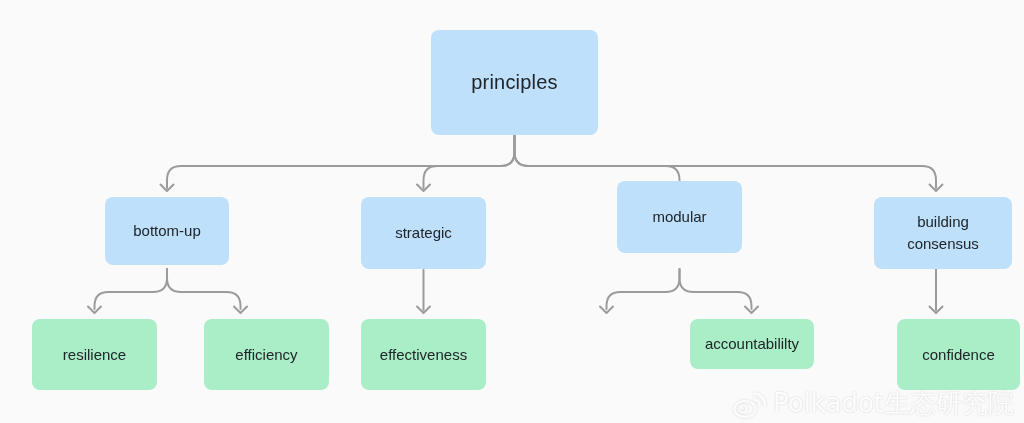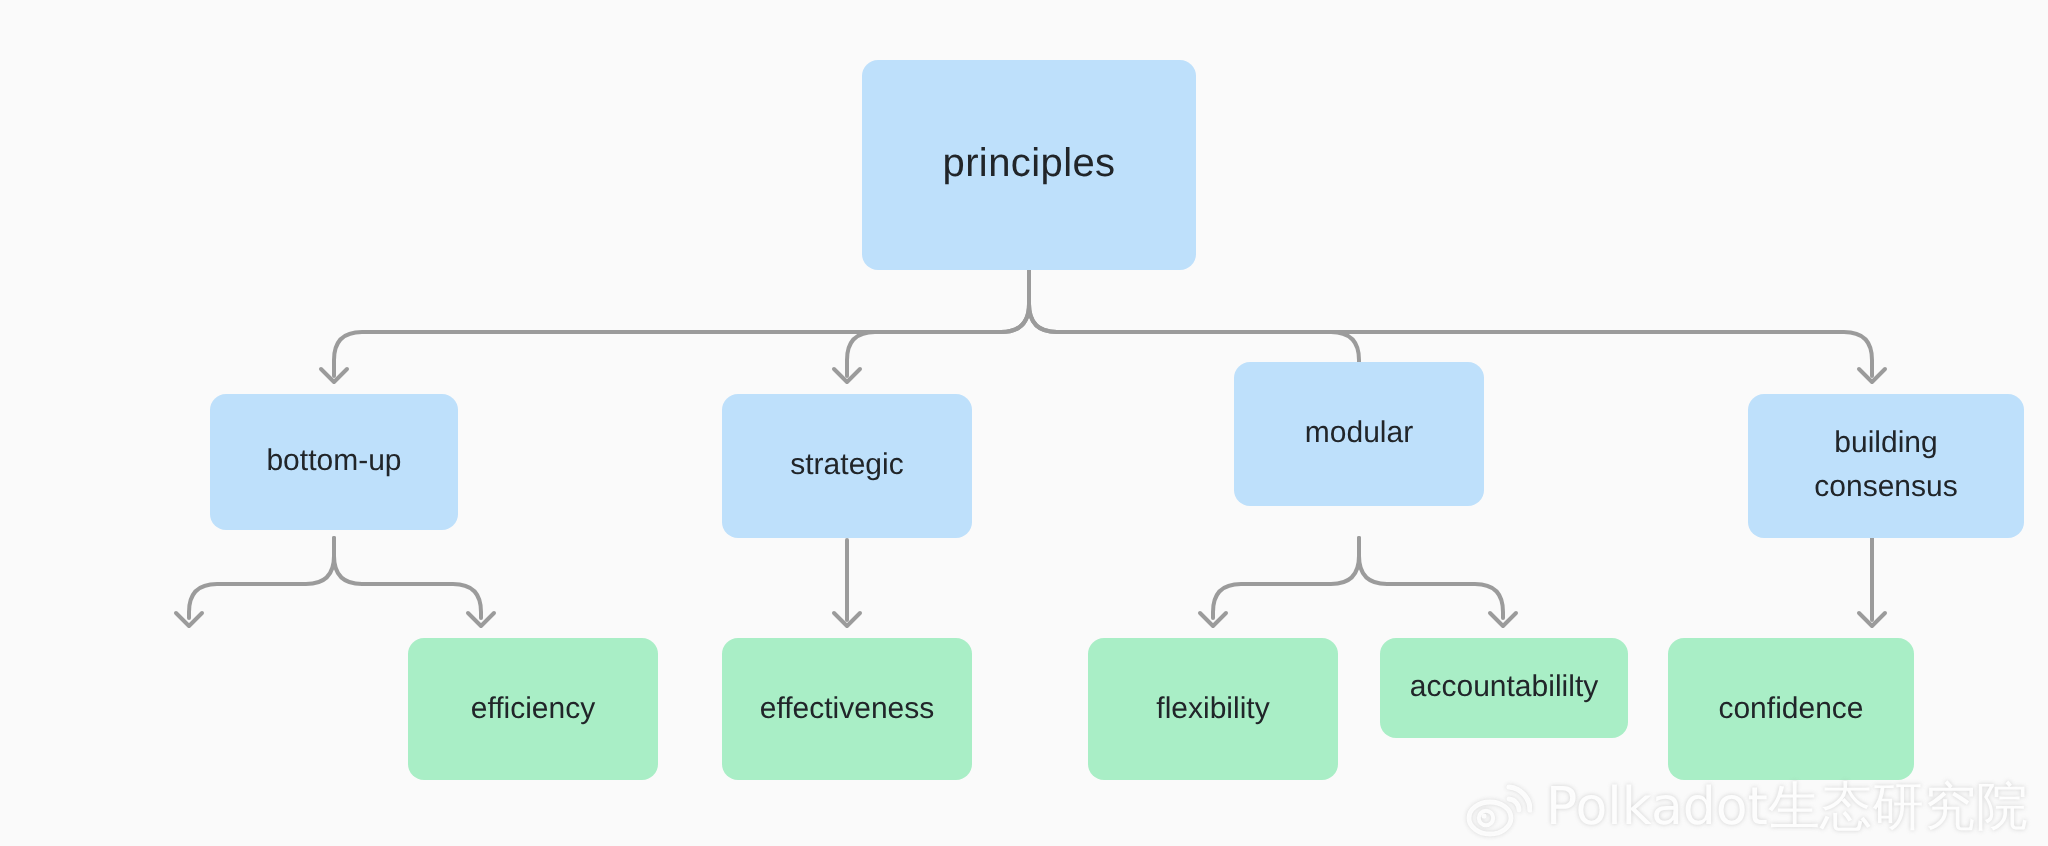--- a/index.html
+++ b/index.html
@@ -71,25 +71,25 @@
     <path d="M929.5 306.5 L936 313 L942.5 306.5"></path>
   </svg>
 
   <div class="node root-node" style="left:431px;top:30px;width:167px;height:105px;">principles</div>
 
   <div class="node branch-node" style="left:105px;top:197px;width:124px;height:68px;">bottom-up</div>
   <div class="node branch-node" style="left:361px;top:197px;width:125px;height:72px;">strategic</div>
   <div class="node branch-node" style="left:617px;top:181px;width:125px;height:72px;">modular</div>
   <div class="node branch-node" style="left:874px;top:197px;width:138px;height:72px;">building consensus</div>
 
+  <div class="node leaf-node" style="left:32px;top:319px;width:125px;height:71px;">resilience</div>
   <div class="node leaf-node" style="left:178px;top:319px;width:125px;height:71px;margin-left:26px;">efficiency</div>
   <div class="node leaf-node" style="left:361px;top:319px;width:125px;height:71px;">effectiveness</div>
-  <div class="node leaf-node" style="left:544px;top:319px;width:125px;height:71px;">flexibility</div>
   <div class="node leaf-node" style="left:690px;top:319px;width:124px;height:50px;">accountabililty</div>
-  <div class="node leaf-node" style="left:834px;top:319px;width:123px;height:71px;">confidence</div>
+  <div class="node leaf-node" style="left:897px;top:319px;width:123px;height:71px;">confidence</div>
 
   <div class="watermark">
     <svg width="34" height="32" viewBox="0 0 34 32">
       <g fill="none" stroke="rgba(255,255,255,0.92)" stroke-width="2.4" stroke-linecap="round">
         <ellipse cx="13" cy="21" rx="10.5" ry="8"></ellipse>
         <circle cx="11" cy="21" r="3.6" stroke-width="2"></circle>
         <path d="M22.5 11.5 A 5.5 5.5 0 0 1 27.5 17"></path>
         <path d="M22.5 5.5 A 11.5 11.5 0 0 1 33 17" stroke-width="2.6"></path>
       </g>
       <circle cx="10" cy="20" r="1.3" fill="rgba(255,255,255,0.92)"></circle>

